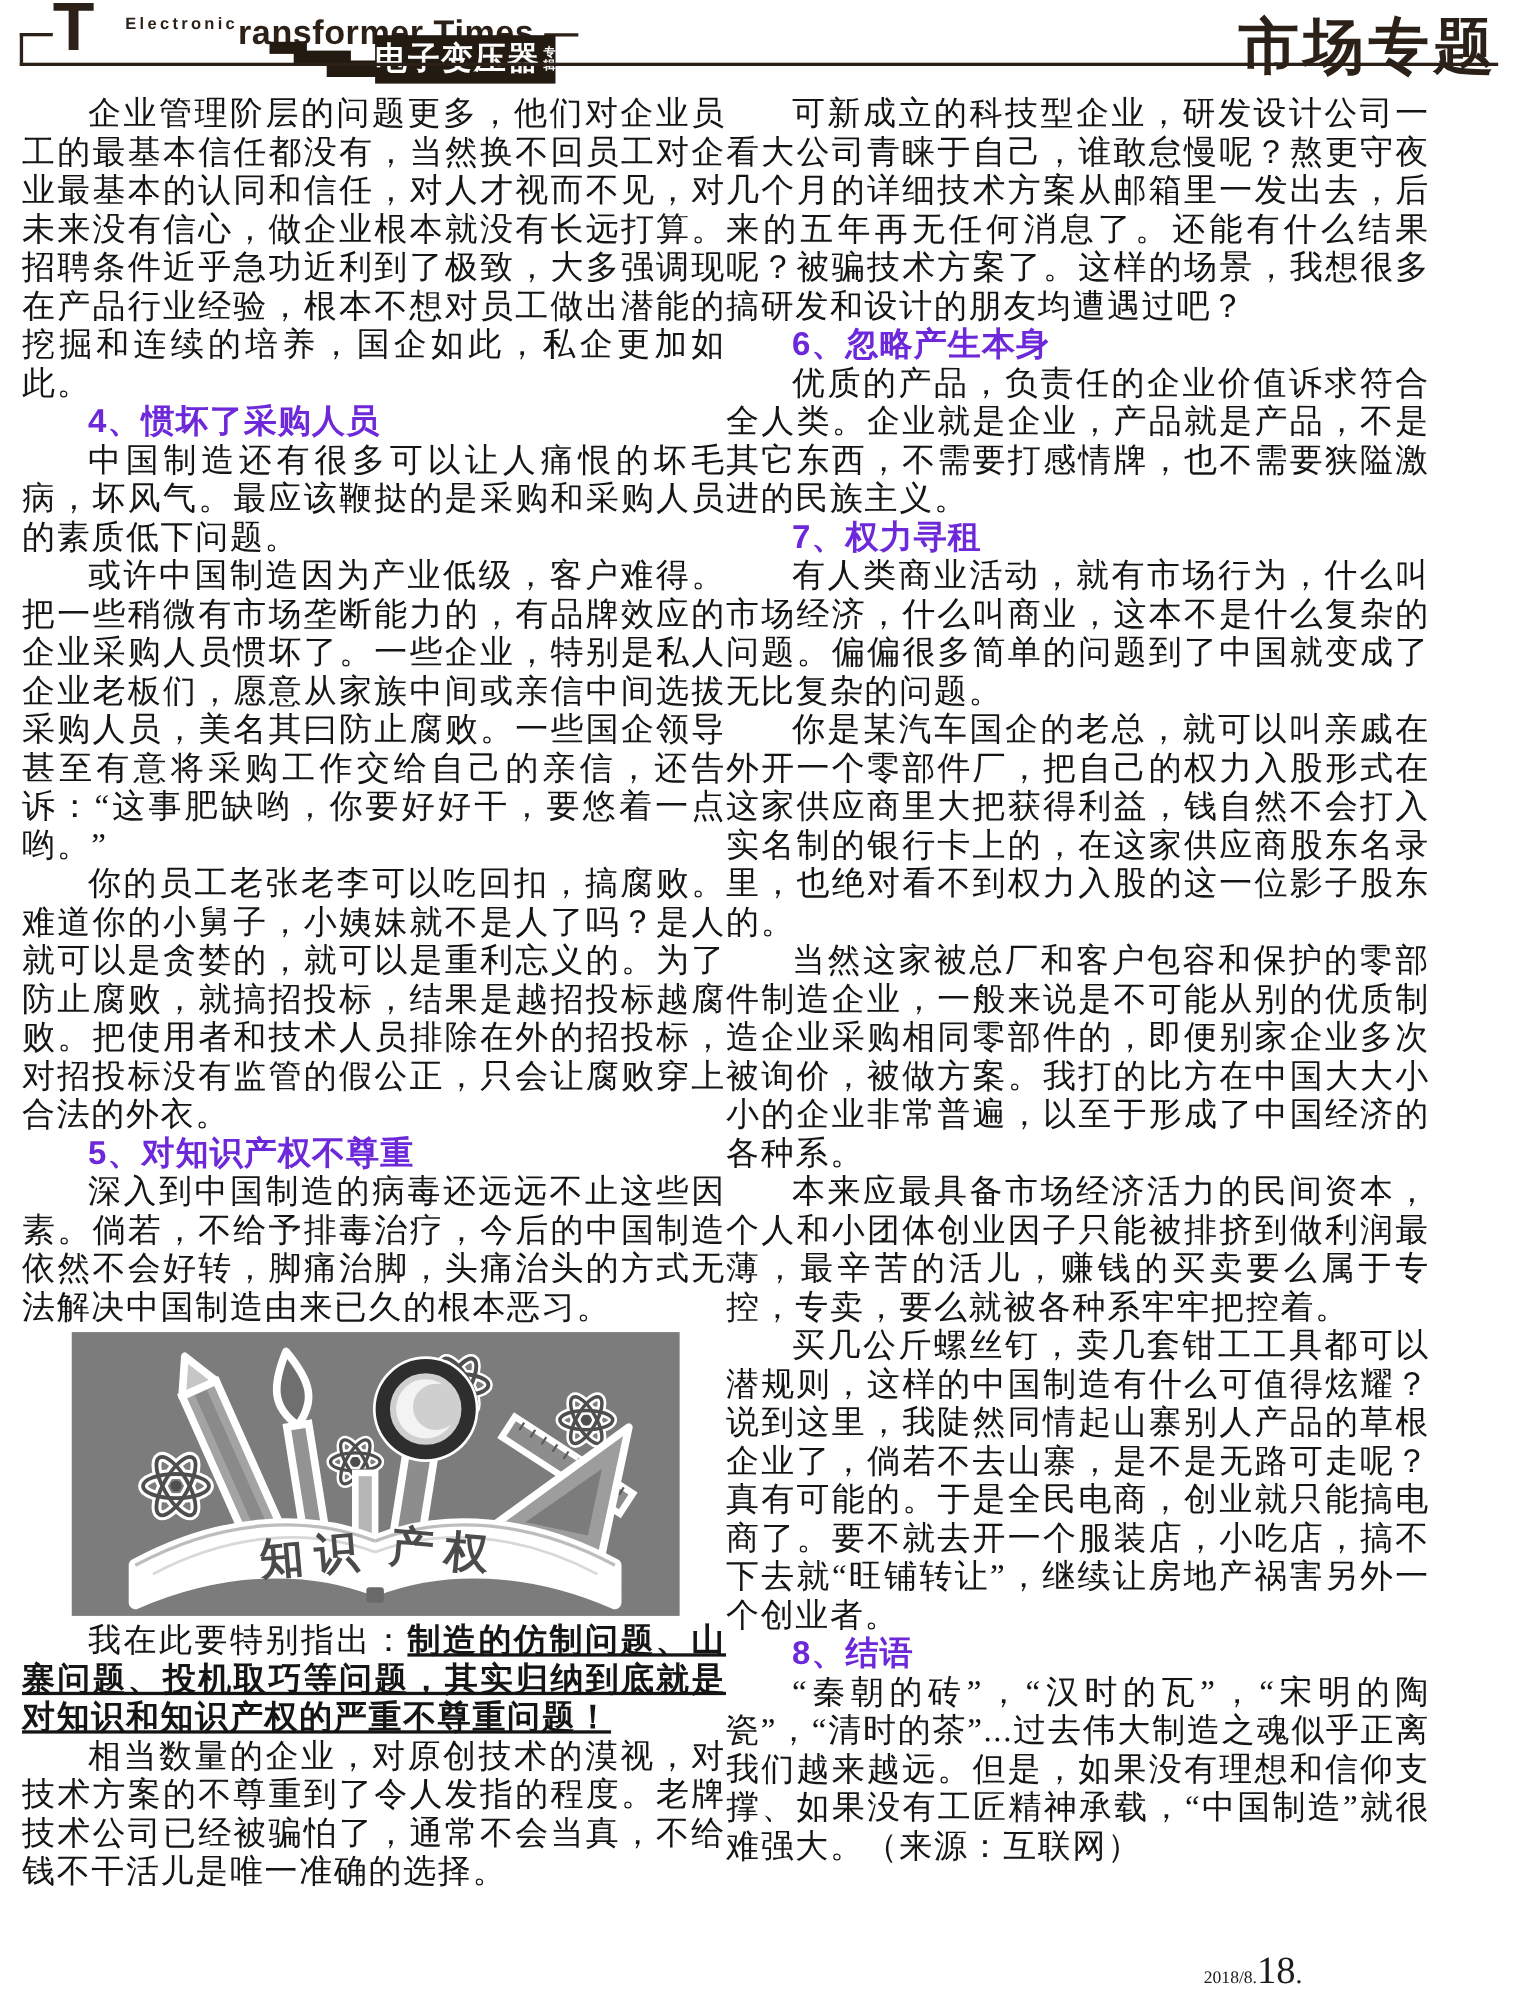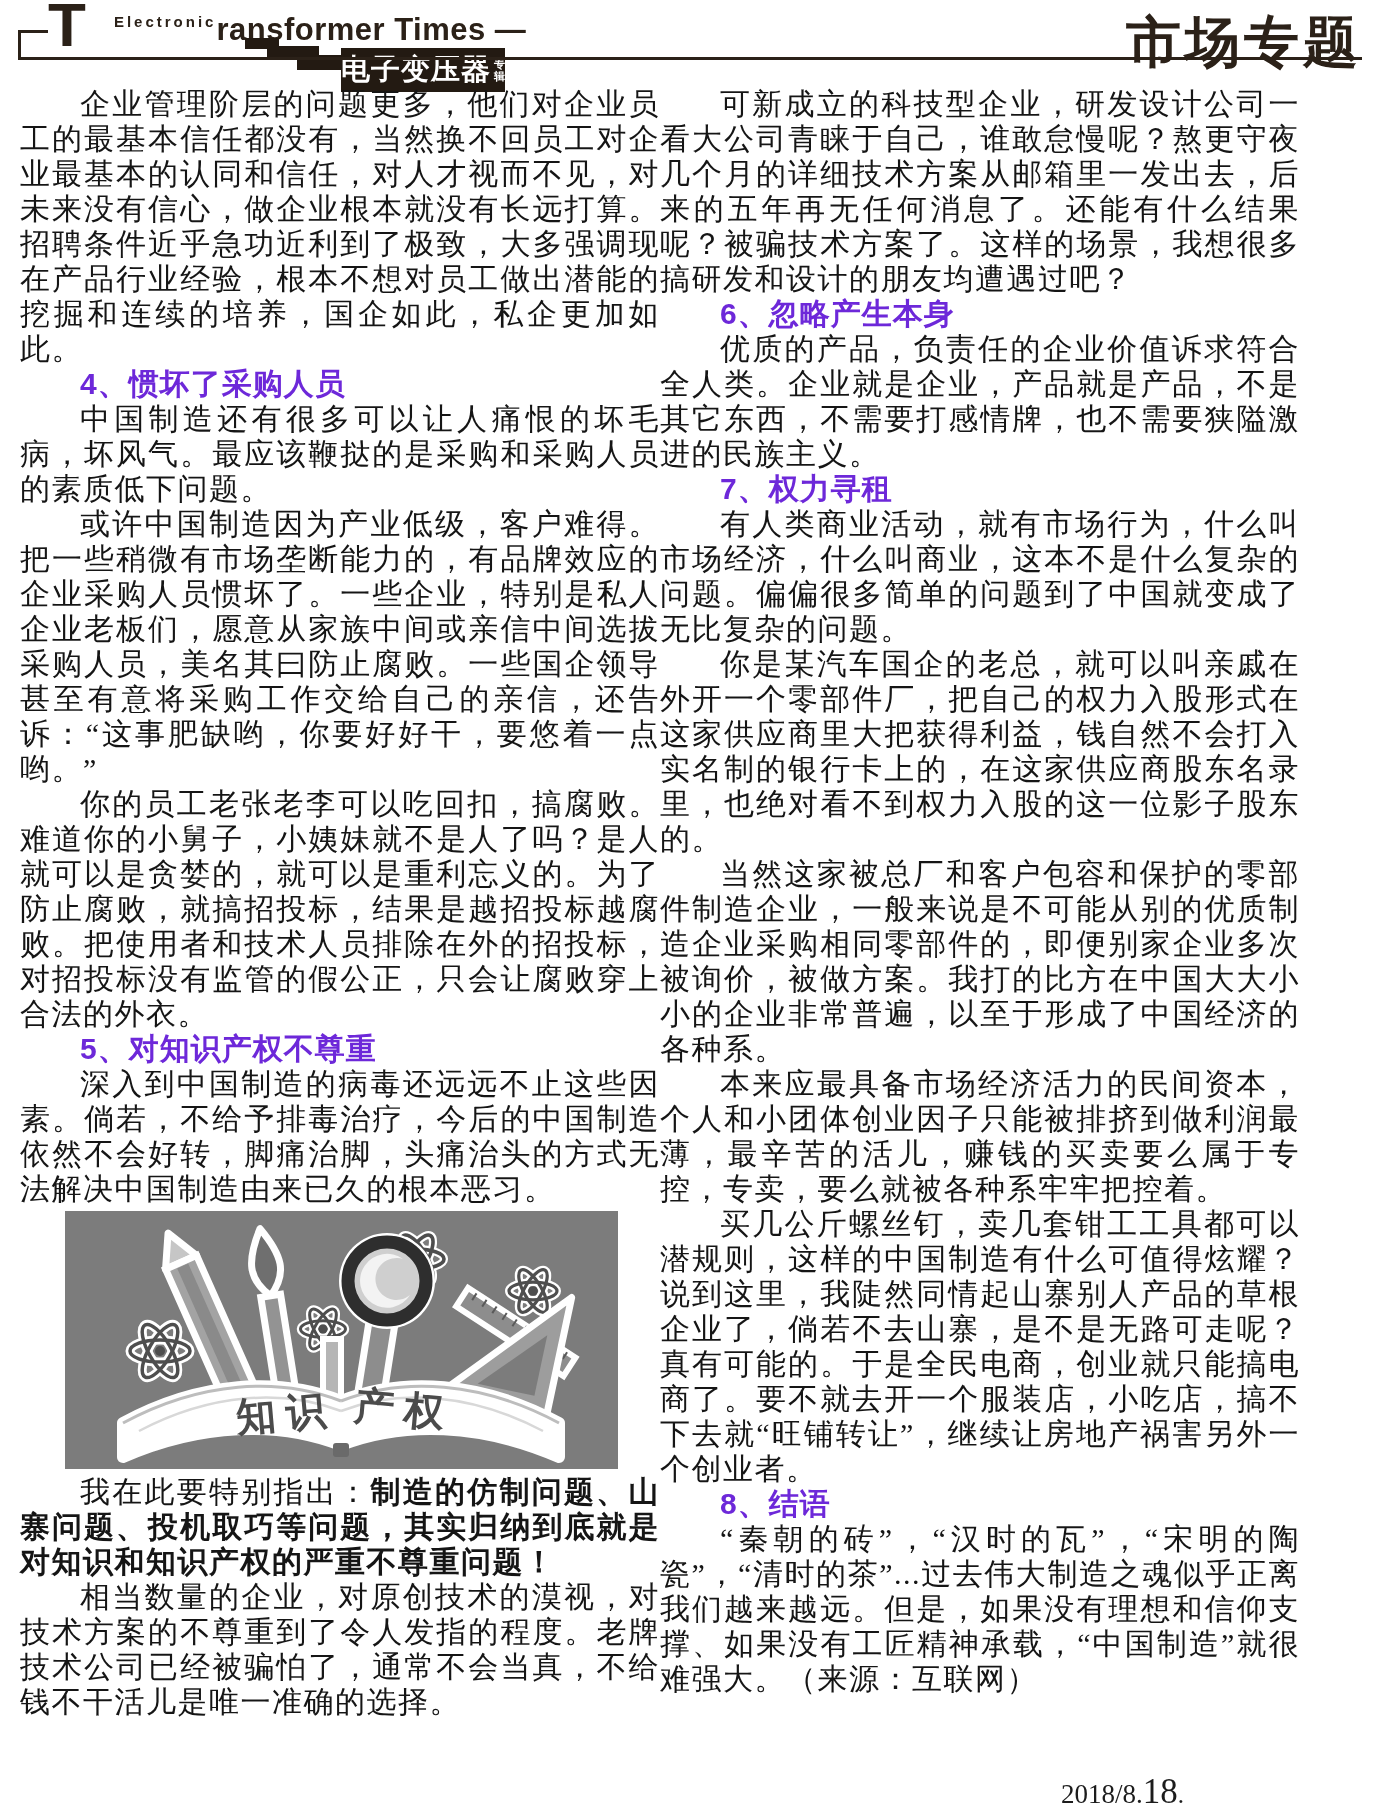--- a/index.html
+++ b/index.html
@@ -21,41 +21,41 @@
   .header-rule { position:absolute; left:18px; right:18px; top:57px; height:3px; background:#2b2118; }
   .section-title { position:absolute; right:18px; top:6px; color:#2b2118;
           font-family:"Liberation Sans","DejaVu Sans",sans-serif; font-weight:900;
           font-size:55px; letter-spacing:4px; }
 
   .badge { position:absolute; left:245px; top:26px; height:48px; }
   .badge-step { position:absolute; background:#231a12; }
   .badge-step.s1 { left:0;  top:12px; width:34px; height:11px; }
   .badge-step.s2 { left:22px; top:20px; width:52px; height:13px; }
   .badge-step.s3 { left:52px; top:29px; width:48px; height:15px; }
-  .badge-box { position:absolute; left:96px; top:22px; width:164px; height:44px;
+  .badge-box { position:absolute; left:96px; top:6px; width:164px; height:44px;
           background:#231a12; display:flex; align-items:center; justify-content:center; gap:3px; }
   .badge-main { color:#ffffff; font-family:"Liberation Sans","DejaVu Sans",sans-serif;
           font-weight:900; font-size:29px; letter-spacing:1px; }
   .badge-sub { display:flex; flex-direction:column; color:#ffffff; font-size:11px; line-height:1.1;
           font-family:"Liberation Sans","DejaVu Sans",sans-serif; font-weight:bold; }
 
   
   .columns { position:absolute; top:86px; left:20px; display:flex; }
   .col { width:640px; font-size:30px; line-height:35px; letter-spacing:1.5px;
          text-align:justify; text-justify:inter-character; color:#151515; }
   .col p { margin:0; text-indent:2em; }
   .subhead { margin:0; text-indent:2em; font-family:"Liberation Sans","DejaVu Sans",sans-serif;
          font-weight:bold; font-size:30px; line-height:35px; letter-spacing:1px; color:#6d28d9; }
-  .bold-sans { font-family:"Liberation Sans","DejaVu Sans",sans-serif; font-weight:bold; }
+  .bold-sans { font-family:"Liberation Sans","DejaVu Sans",sans-serif; font-weight:bold;text-decoration:underline; }
 
   .figure { margin:5px 22px 5px 45px; width:553px; height:258px; line-height:0; }
 
   
   .page-footer { position:absolute; right:196px; bottom:8px; color:#1c1c1c; white-space:nowrap; }
-  .footer-prefix { font-size:27px; }
+  .footer-prefix { font-size:16px; }
   .footer-page   { font-size:35px; }
   .footer-suffix { font-size:25px; }
 </style>
 </head>
 <body>
 
 <div class="page">
 
   <div class="bracket-h"></div>
   <div class="bracket-v"></div>

